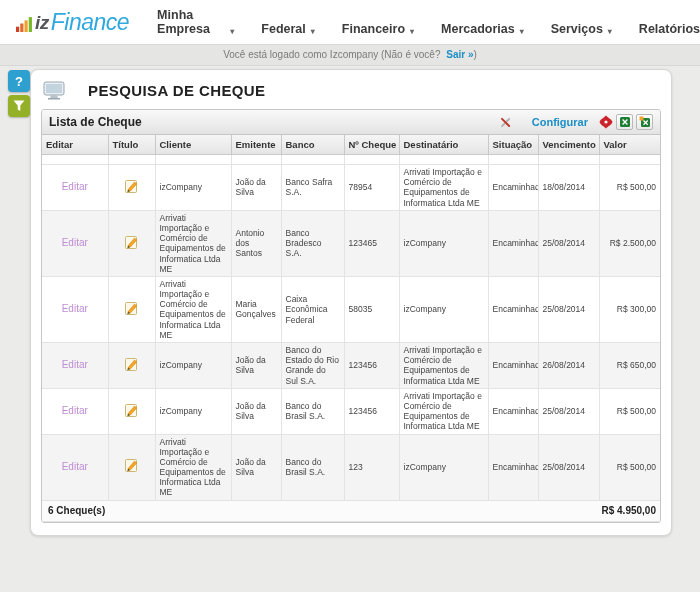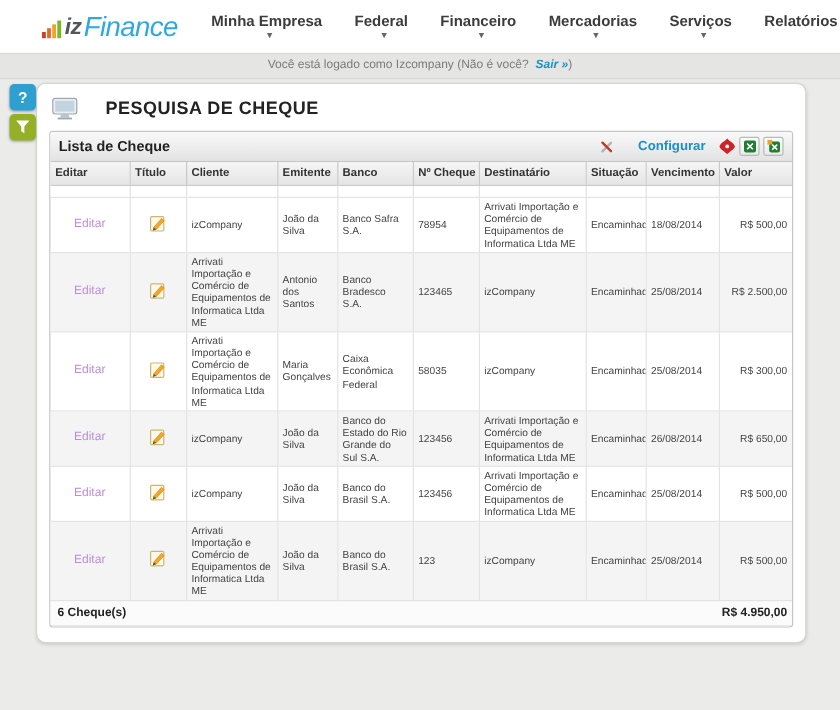--- a/index.html
+++ b/index.html
@@ -1,30 +1,30 @@
 <!DOCTYPE html>
 <html><head>
 <meta charset="utf-8">
 <style>
   * { box-sizing: border-box; margin: 0; padding: 0; }
   html,body { width:700px; height:592px; overflow:hidden; }
   body { font-family:"Liberation Sans", sans-serif; background:#ebebe9; position:relative; }
 
   
-  .topbar { height:45px; background:#fff; border-bottom:1px solid #d9d9d7; display:flex; align-items:center; padding-left:35px; }
+  .topbar { height:45px; background:#fff; border-bottom:1px solid #d9d9d7; display:flex; align-items:center; padding-left:16px; }
   .logo { display:inline-flex; align-items:flex-end; gap:2px; cursor:pointer; text-decoration:none; }
   .logo-iz { font-size:19px; font-weight:bold; font-style:italic; color:#55565a; line-height:1; letter-spacing:-0.5px; }
   .logo-fin { font-size:23px; font-style:italic; color:#2fa8df; line-height:0.9; letter-spacing:-0.5px; }
   .mainnav { display:flex; gap:27px; margin-left:28px; }
-  .nav-item { font-size:12.5px; font-weight:bold; color:#3c3c3c; text-decoration:none; display:inline-flex; align-items:center; cursor:pointer;flex-direction:column; }
+  .nav-item { font-size:12.5px; font-weight:bold; color:#3c3c3c; text-decoration:none; display:inline-flex; align-items:flex-end; cursor:pointer; }
   .caret { font-size:8px; color:#666; margin-left:5px; }
 
   
   .loginbar { height:21px; background:#e5e5e3; border-bottom:1px solid #d7d7d5; text-align:center; font-size:10px; color:#7b7b79; line-height:20px; }
-  .sair { color:#1b8fc7; font-weight:bold; text-decoration:none; margin-left:3px; cursor:pointer;font-style:italic; }
+  .sair { color:#1b8fc7; font-weight:bold; text-decoration:none; margin-left:3px; cursor:pointer; }
 
   
   .main { position:relative; padding-top:3px; }
   .side-buttons { position:absolute; left:8px; top:4px; display:flex; flex-direction:column; gap:3px; z-index:3; }
   .sq-btn { width:22px; height:22px; border:none; border-radius:4px; color:#fff; font-weight:bold; font-size:13px;
             display:flex; align-items:center; justify-content:center; cursor:pointer; box-shadow:0 1px 2px rgba(0,0,0,.25); }
   .help-btn { background:#2da0d0; font-family:"Liberation Sans", sans-serif; }
   .filter-btn { background:#94b027; }
 
   .card { margin-left:30px; width:642px; background:#fff; border:1px solid #d6d6d4; border-radius:8px;

